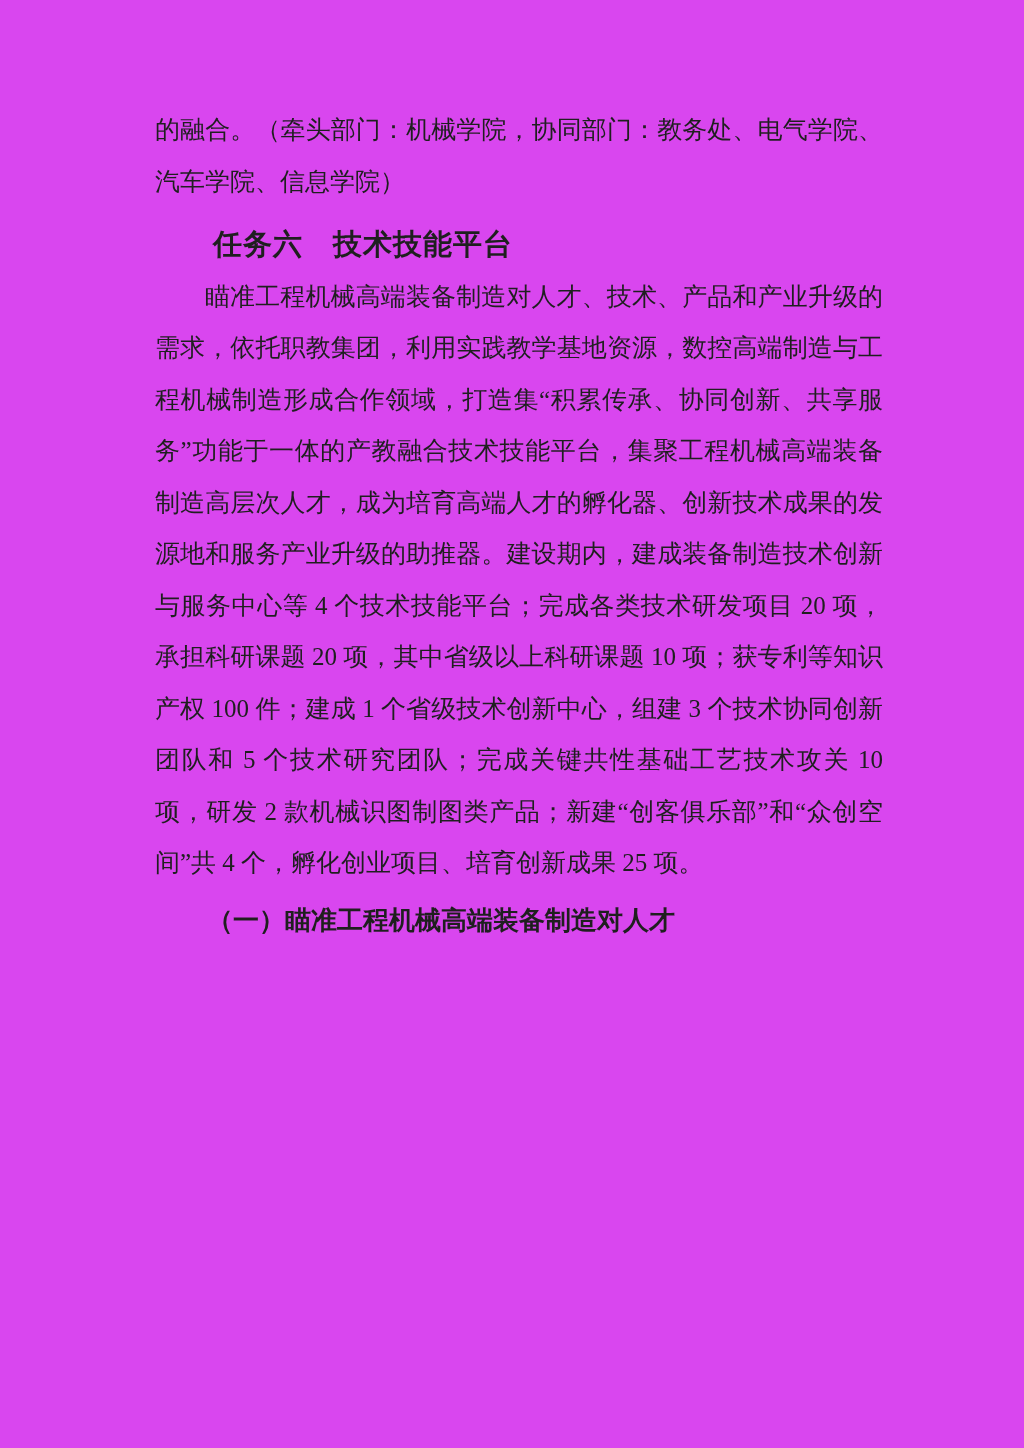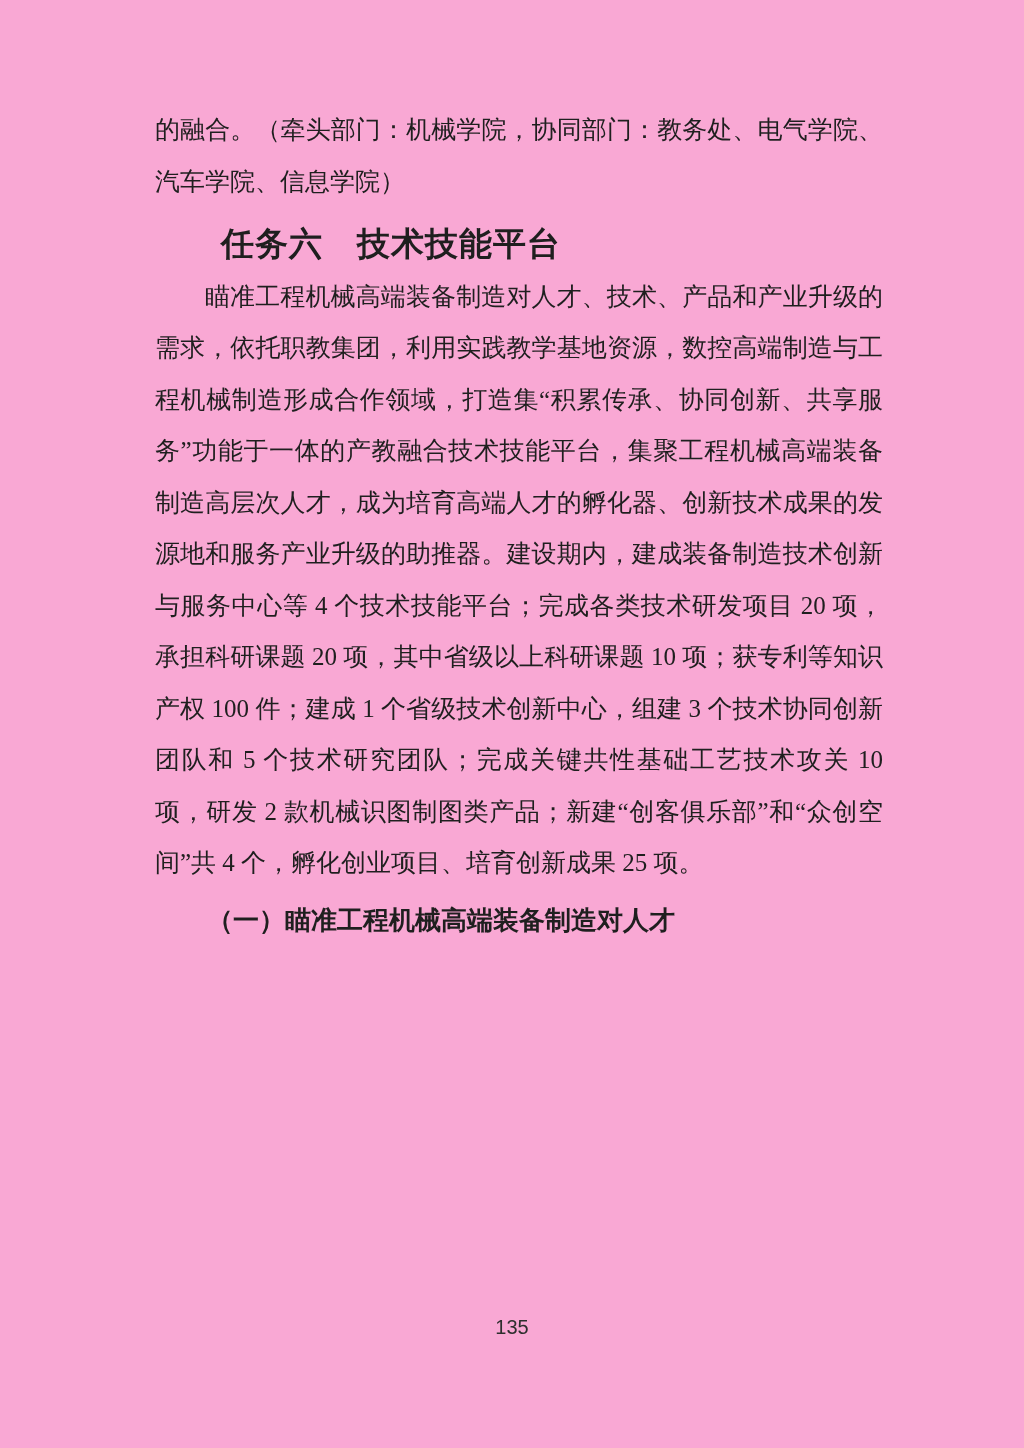--- a/index.html
+++ b/index.html
@@ -4,21 +4,21 @@
 <style>
   html, body {
     margin: 0;
     padding: 0;
     background: #e8e8e8;
   }
   .page {
     position: relative;
     width: 1024px;
     height: 1448px;
-    background: #f9a8d4;
+    background: #d946ef;
     margin: 0 auto;
     overflow: hidden;
     font-family: "Liberation Serif", serif;
     color: #1f1f1f;
   }
   .doc-body {
     position: absolute;
     left: 155px;
     top: 104px;
     width: 728px;
@@ -33,21 +33,21 @@
   .para.indent {
     text-indent: 2em;
   }
   .bold-run {
     font-weight: bold;
   }
   .task-heading {
     margin: 12px 0 0 0;
     text-indent: 2em;
     font-weight: bold;
-    font-size: 33px;
+    font-size: 29px;
     letter-spacing: 1px;
   }
   .sub-heading {
     margin: 6px 0 0 0;
     text-indent: 2em;
     font-weight: bold;
     font-size: 26px;
   }
   .page-number {
     position: absolute;
@@ -63,14 +63,13 @@
 </head>
 <body>
 
 <div class="page">
   <div class="doc-body">
       <p class="para"><span>的融合。（牵头部门：机械学院，协同部门：教务处、电气学院、汽车学院、信息学院）</span></p>
       <h2 class="task-heading">任务六　技术技能平台</h2>
       <p class="para indent"><span>瞄准工程机械高端装备制造对人才、技术、产品和产业升级的需求，依托职教集团，利用实践教学基地资源，数控高端制造与工程机械制造形成合作领域，打造集“积累传承、协同创新、共享服务”功能于一体的产教融合技术技能平台，集聚工程机械高端装备制造高层次人才，成为培育高端人才的孵化器、创新技术成果的发源地和服务产业升级的助推器。建设期内，建成装备制造技术创新与服务中心等 4 个技术技能平台；完成各类技术研发项目 20 项，承担科研课题 20 项，其中省级以上科研课题 10 项；获专利等知识产权 100 件；建成 1 个省级技术创新中心，组建 3 个技术协同创新团队和 5 个技术研究团队；完成关键共性基础工艺技术攻关 10 项，研发 2 款机械识图制图类产品；新建“创客俱乐部”和“众创空间”共 4 个，孵化创业项目、培育创新成果 25 项。</span></p>
       <h3 class="sub-heading">（一）瞄准工程机械高端装备制造对人才</h3>
     </div>
-  <div class="page-number">135</div>
 </div>
 
 </body></html>

